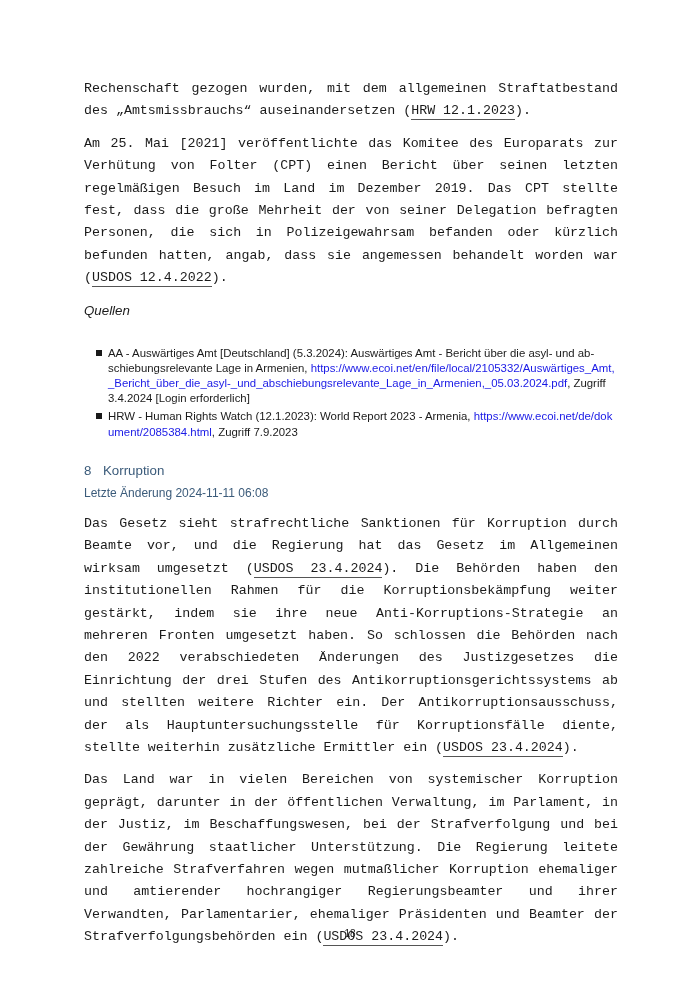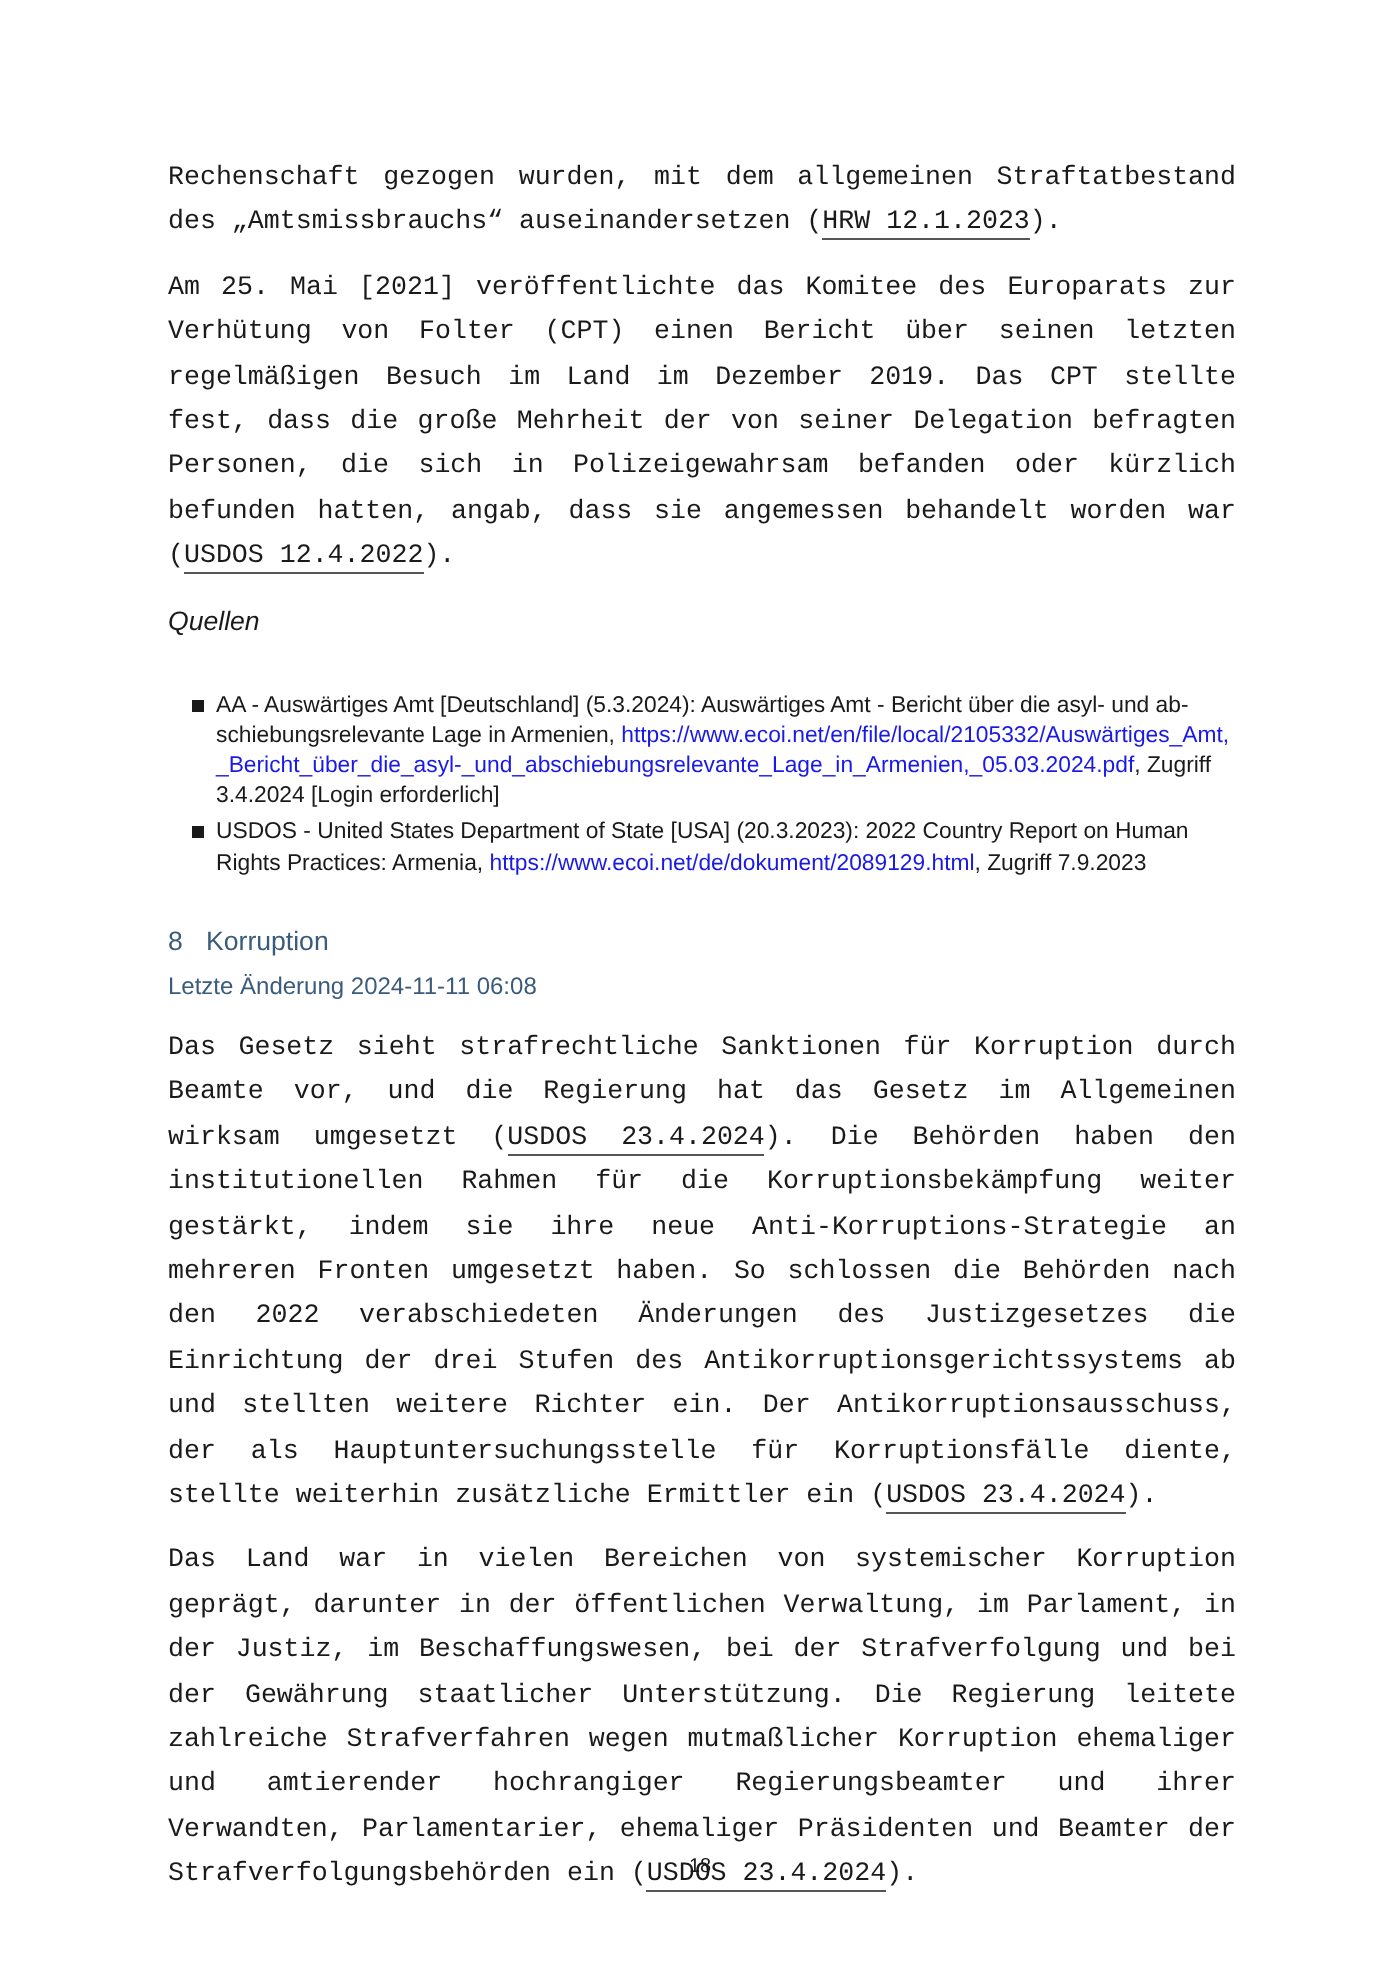--- a/index.html
+++ b/index.html
@@ -108,21 +108,21 @@
 
   <div class="sources-label">Quellen</div>
 
   <ul class="sources">
     <li>
       <span class="bullet"></span>
       <span>AA - Auswärtiges Amt [Deutschland] (5.3.2024): Auswärtiges Amt - Bericht über die asyl- und ab­schiebungsrelevante Lage in Armenien, </span><a>https://www.ecoi.net/en/file/local/2105332/Auswärtiges_Amt,_Bericht_über_die_asyl-_und_abschiebungsrelevante_Lage_in_Armenien,_05.03.2024.pdf</a><span>, Zugriff 3.4.2024 [Login erforderlich]</span>
     </li>
     <li>
       <span class="bullet"></span>
-      <span>USDOS - United States Department of State [USA] (20.3.2023): 2022 Country Report on Human Rights Practices: Armenia, </span><a>https://www.ecoi.net/de/dokument/2089129.html</a><span>, Zugriff 7.9.2023</span>
+      <span>HRW - Human Rights Watch (12.1.2023): World Report 2023 - Armenia, </span><a>https://www.ecoi.net/de/dokument/2085384.html</a><span>, Zugriff 7.9.2023</span>
     </li>
   </ul>
 
   <div class="section-heading">
     <span class="num">8</span><span>Korruption</span>
   </div>
   <div class="last-change">Letzte Änderung 2024-11-11 06:08</div>
 
   <p class="body">
     <span>Das Gesetz sieht strafrechtliche Sanktionen für Korruption durch Beamte vor, und die Regierung hat das Gesetz im Allgemeinen wirksam umgesetzt (</span><a class="cite">USDOS 23.4.2024</a><span>). Die Behörden haben den institutionellen Rahmen für die Korruptionsbekämpfung weiter gestärkt, indem sie ihre neue Anti-Korruptions-Strategie an mehreren Fronten umgesetzt haben. So schlossen die Behör­den nach den 2022 verabschiedeten Änderungen des Justizgesetzes die Einrichtung der drei Stufen des Antikorruptionsgerichtssystems ab und stellten weitere Richter ein. Der Antikorrup­tionsausschuss, der als Hauptuntersuchungsstelle für Korruptionsfälle diente, stellte weiterhin zusätzliche Ermittler ein (</span><a class="cite">USDOS 23.4.2024</a><span>).</span>

